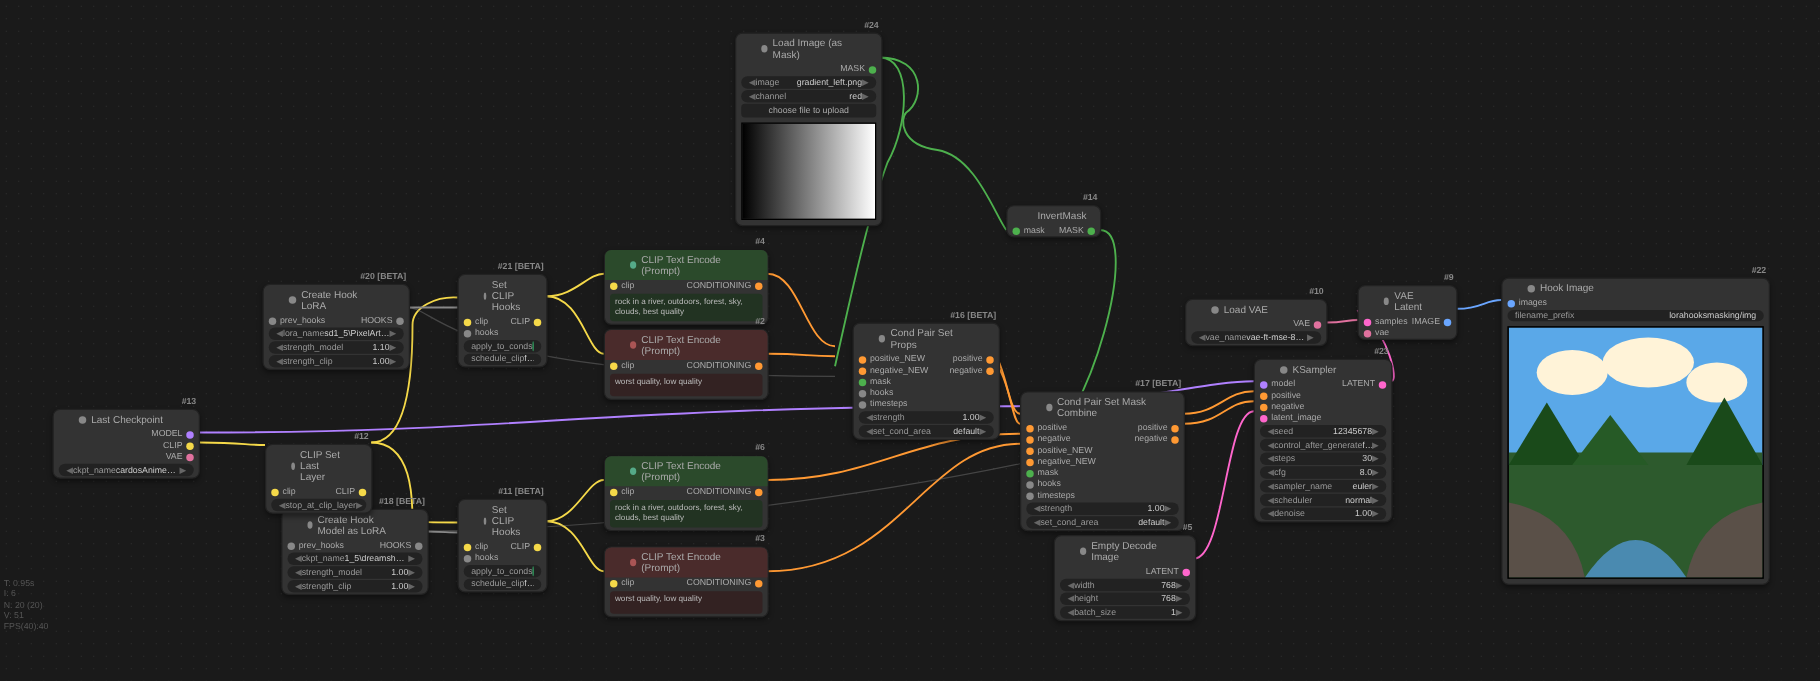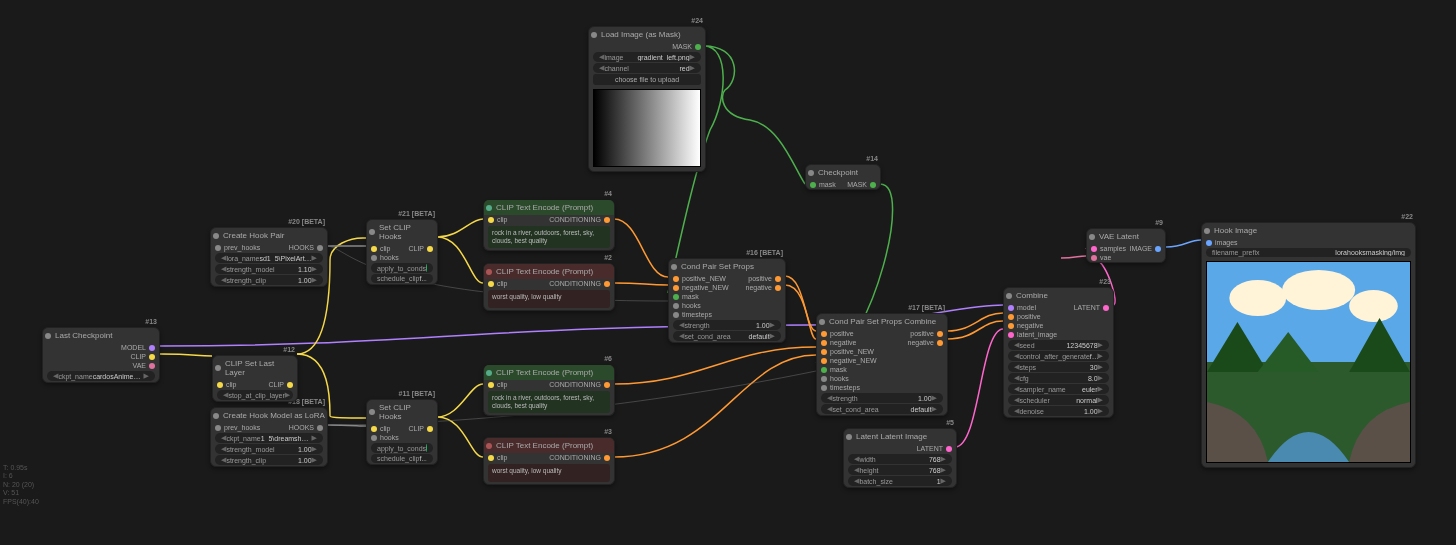--- a/index.html
+++ b/index.html
@@ -1,20 +1,20 @@
 <!DOCTYPE html>
 <html><head>
 <meta charset="utf-8">
 <style>
 *{margin:0;padding:0;box-sizing:border-box}
 body{background:#1a1a1a;font-family:"Segoe UI",Arial,sans-serif;font-size:8px;color:#aaa;width:1456px;height:545px;overflow:hidden;position:relative}
 .canvas{position:absolute;inset:0;background-image:radial-gradient(#333 0.5px,transparent 0.5px);background-size:10px 10px}
 .node{position:absolute;background:#333;border-radius:6px;border:1px solid #222;box-shadow:0 2px 4px rgba(0,0,0,.4)}
 .node-id{position:absolute;top:-10px;right:2px;font-size:7px;color:#888;font-weight:600}
-.node-head{display:flex;align-items:center;padding:3px 2px;font-size:8px}
+.node-head{display:flex;align-items:center;padding:3px 20px;font-size:8px}
 .node-head .dot{width:6px;height:6px;border-radius:50%;background:#5a8;margin-right:4px}
 .node-head .dot.neutral{background:#888}
 .slot-row{display:flex;justify-content:space-between;align-items:center;padding:1px 4px;font-size:7px;position:relative}
 .slot-row .in,.slot-row .out{display:flex;align-items:center;gap:3px}
 .slot-row .out{margin-left:auto}
 .port{width:6px;height:6px;border-radius:50%;background:#888;display:inline-block}
 .port.yellow{background:#f5d949}
 .port.orange{background:#ff9933}
 .port.purple{background:#b080ff}
 .port.rose{background:#e0719e}
@@ -106,21 +106,21 @@
         <span class="lab">ckpt_name</span>
         <span class="val">cardosAnime_v20.safetensors</span>
         <span class="arr">▶</span>
       </div>
 </div>
 
 <div class="node" style="left:210px;top:227px;width:118px">
  <div class="node-id">#20 [BETA]</div>
  <div class="node-head">
         <span class="dot neutral"></span>
-        <span>Create Hook Pair</span>
+        <span>Create Hook LoRA</span>
       </div>
  <div class="slot-row">
         <span class="in">
           <span class="port"></span>
           <span>prev_hooks</span>
         </span>
         <span class="out">
           <span>HOOKS</span>
           <span class="port"></span>
         </span>
@@ -138,21 +138,21 @@
         <span class="arr">▶</span>
       </div>
  <div class="widget">
         <span class="arr">◀</span>
         <span class="lab">strength_clip</span>
         <span class="val">1.00</span>
         <span class="arr">▶</span>
       </div>
 </div>
 
-<div class="node" style="left:210px;top:407px;width:118px">
+<div class="node" style="left:225px;top:407px;width:118px">
  <div class="node-id">#18 [BETA]</div>
  <div class="node-head">
         <span class="dot neutral"></span>
         <span>Create Hook Model as LoRA</span>
       </div>
  <div class="slot-row">
         <span class="in">
           <span class="port"></span>
           <span>prev_hooks</span>
         </span>
@@ -372,35 +372,35 @@
         <span class="arr">▶</span>
       </div>
  <div class="upload-btn">choose file to upload</div>
  <div class="preview-box" style="height:78px;background:linear-gradient(90deg,#000,#fff)"></div>
 </div>
 
 <div class="node" style="left:805px;top:164px;width:76px">
  <div class="node-id">#14</div>
  <div class="node-head">
         <span class="dot neutral"></span>
-        <span>Checkpoint</span>
+        <span>InvertMask</span>
       </div>
  <div class="slot-row">
         <span class="in">
           <span class="port greencir"></span>
           <span>mask</span>
         </span>
         <span class="out">
           <span>MASK</span>
           <span class="port greencir"></span>
         </span>
       </div>
 </div>
 
-<div class="node" style="left:668px;top:258px;width:118px">
+<div class="node" style="left:682px;top:258px;width:118px">
  <div class="node-id">#16 [BETA]</div>
  <div class="node-head">
         <span class="dot neutral"></span>
         <span>Cond Pair Set Props</span>
       </div>
  <div class="slot-row">
         <span class="in">
           <span class="port orange"></span>
           <span>positive_NEW</span>
         </span>
@@ -448,21 +448,21 @@
         <span class="lab">set_cond_area</span>
         <span class="val">default</span>
         <span class="arr">▶</span>
       </div>
 </div>
 
 <div class="node" style="left:816px;top:313px;width:132px">
  <div class="node-id">#17 [BETA]</div>
  <div class="node-head">
         <span class="dot neutral"></span>
-        <span>Cond Pair Set Props Combine</span>
+        <span>Cond Pair Set Mask Combine</span>
       </div>
  <div class="slot-row">
         <span class="in">
           <span class="port orange"></span>
           <span>positive</span>
         </span>
         <span class="out">
           <span>positive</span>
           <span class="port orange"></span>
         </span>
@@ -518,21 +518,21 @@
         <span class="lab">set_cond_area</span>
         <span class="val">default</span>
         <span class="arr">▶</span>
       </div>
 </div>
 
 <div class="node" style="left:843px;top:428px;width:114px">
  <div class="node-id">#5</div>
  <div class="node-head">
         <span class="dot neutral"></span>
-        <span>Latent Latent Image</span>
+        <span>Empty Decode Image</span>
       </div>
  <div class="slot-row">
         <span class="out">
           <span>LATENT</span>
           <span class="port pink"></span>
         </span>
       </div>
  <div class="widget">
         <span class="arr">◀</span>
         <span class="lab">width</span>
@@ -546,26 +546,45 @@
         <span class="arr">▶</span>
       </div>
  <div class="widget">
         <span class="arr">◀</span>
         <span class="lab">batch_size</span>
         <span class="val">1</span>
         <span class="arr">▶</span>
       </div>
 </div>
 
+<div class="node" style="left:948px;top:239px;width:114px">
+ <div class="node-id">#10</div>
+ <div class="node-head">
+        <span class="dot neutral"></span>
+        <span>Load VAE</span>
+      </div>
+ <div class="slot-row">
+        <span class="out">
+          <span>VAE</span>
+          <span class="port rose"></span>
+        </span>
+      </div>
+ <div class="widget">
+        <span class="arr">◀</span>
+        <span class="lab">vae_name</span>
+        <span class="val">vae-ft-mse-840000-ema-prun...</span>
+        <span class="arr">▶</span>
+      </div>
+</div>
 
 <div class="node" style="left:1003px;top:287px;width:111px">
  <div class="node-id">#23</div>
  <div class="node-head">
         <span class="dot neutral"></span>
-        <span>Combine</span>
+        <span>KSampler</span>
       </div>
  <div class="slot-row">
         <span class="in">
           <span class="port purple"></span>
           <span>model</span>
         </span>
         <span class="out">
           <span>LATENT</span>
           <span class="port pink"></span>
         </span>

